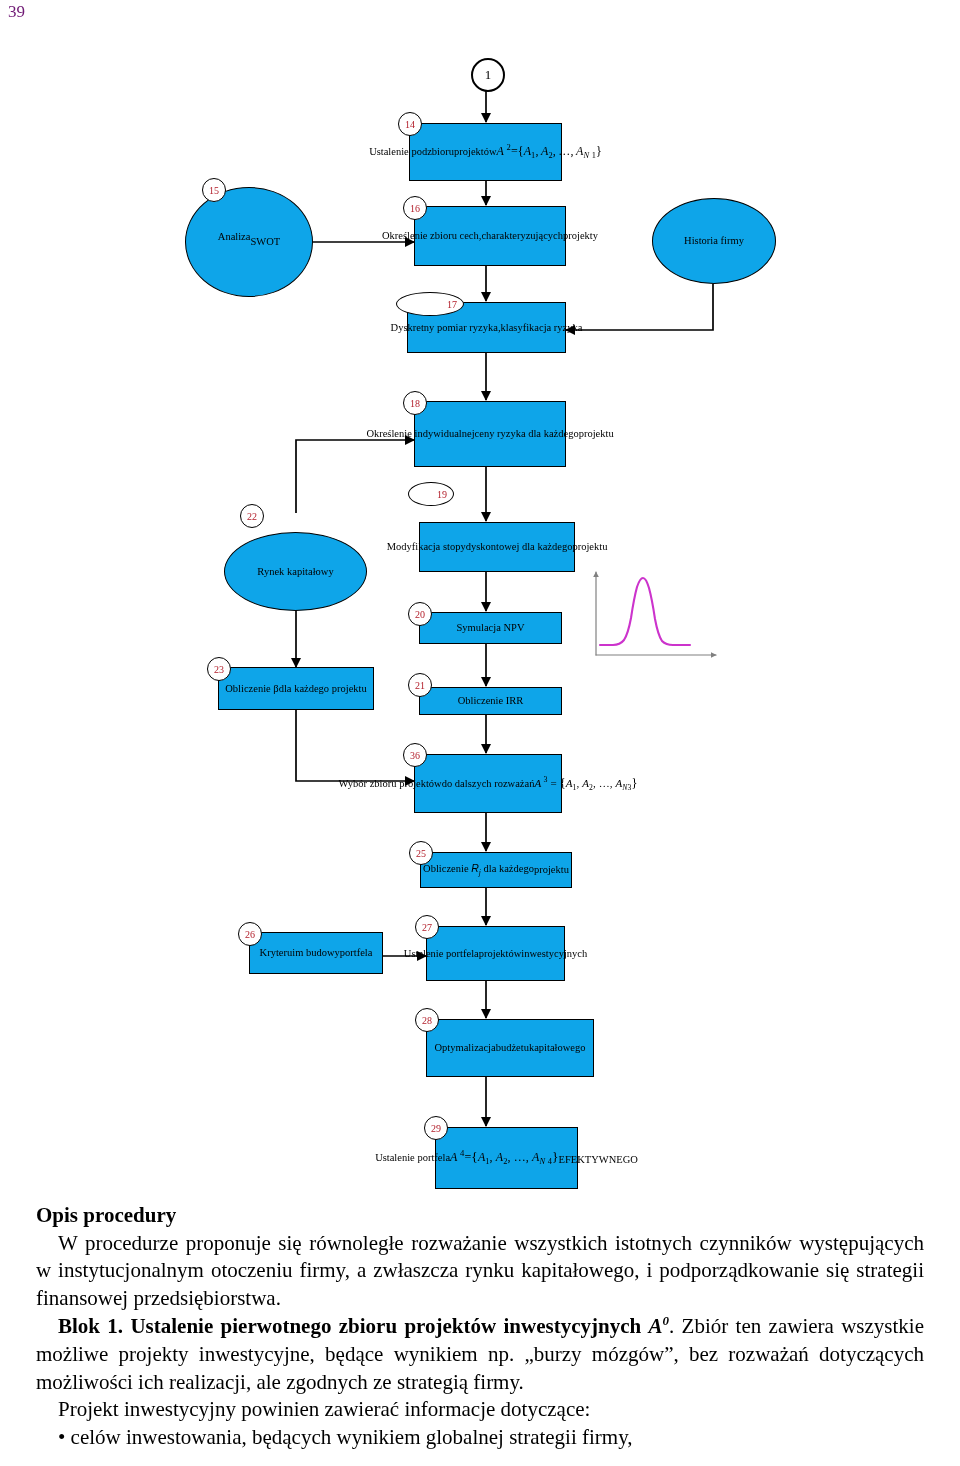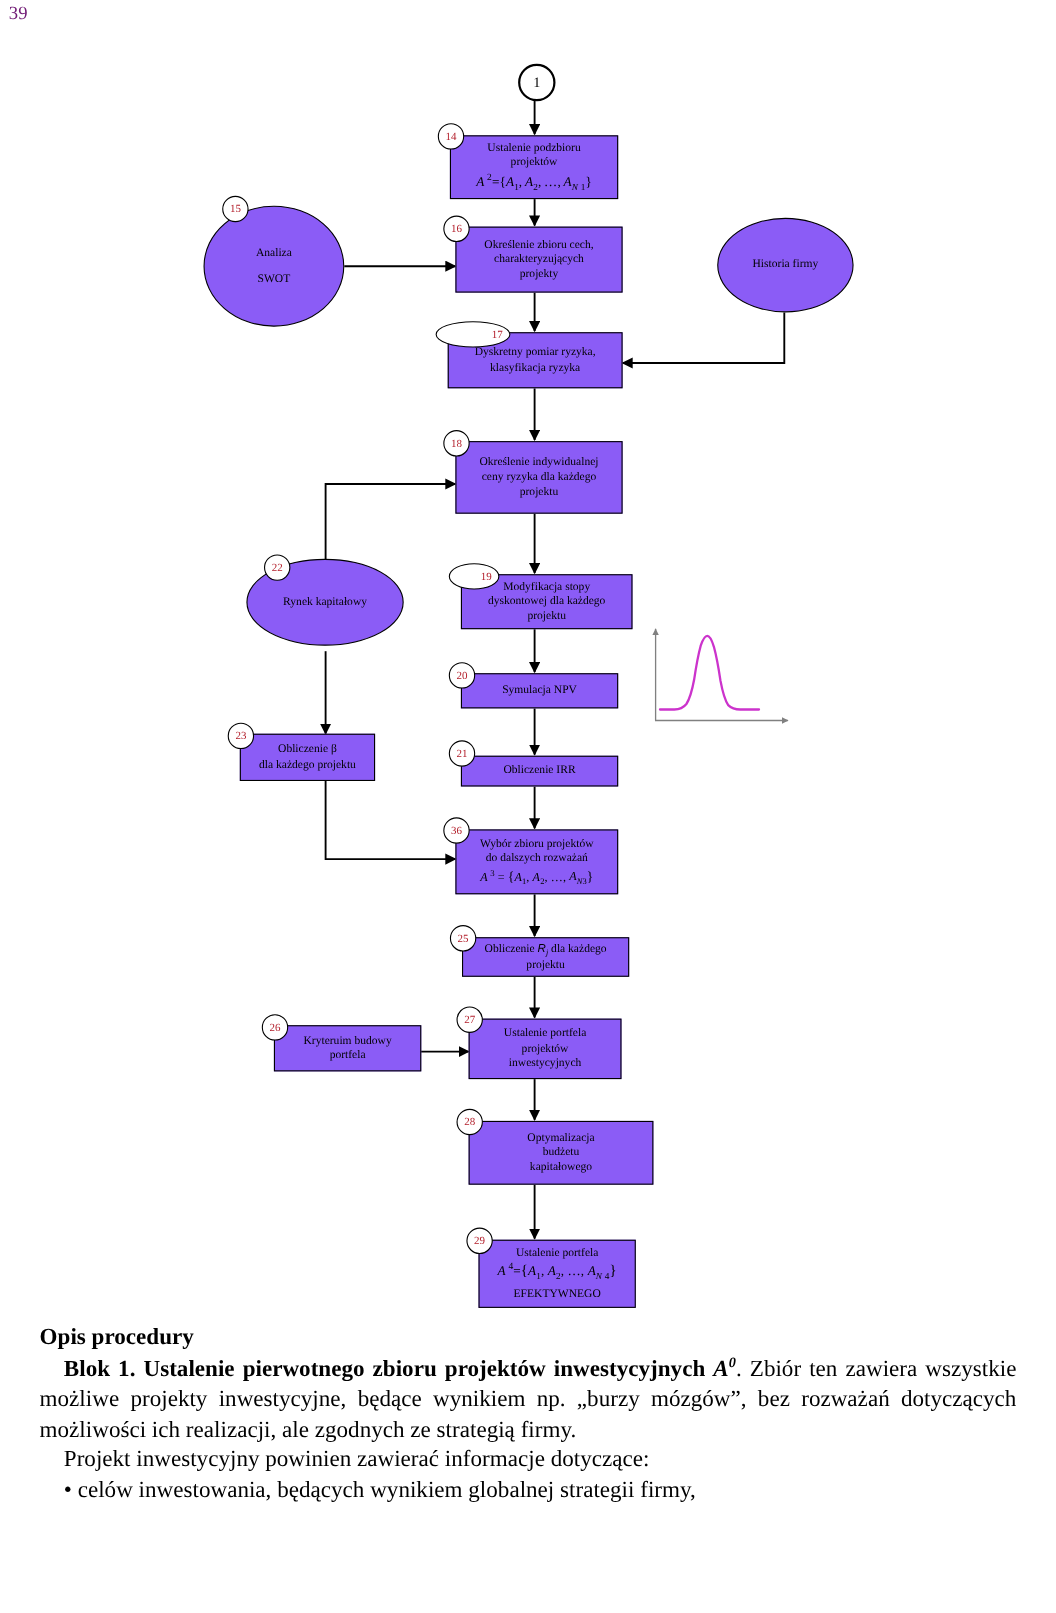--- a/index.html
+++ b/index.html
@@ -39,29 +39,29 @@
     left: 0; top: 0;
     width: 960px;
     height: 1210px;
   }
 
   
   .node {
     position: absolute;
     box-sizing: border-box;
     display: flex;
-    flex-direction: column;
+    flex-direction: row;
     align-items: center;
     justify-content: center;
     text-align: center;
     font-family: "Liberation Serif", "DejaVu Serif", serif;
     font-size: 10.5px;
     line-height: 1.28;
     color: #000;
-    background: #8b5cf6;
+    background: #0ea5e9;
   }
   .node.rect {
     border: 1.6px solid #000;
   }
   .node.ellipse {
     border: 1.3px solid #000;
     border-radius: 50%;
   }
   .node .ln { display: block; white-space: nowrap; }
 
@@ -221,38 +221,38 @@
   </div>
 
   <div class="badge" style="left:403px; top:391px;">18</div>
   <div class="node rect" style="left:414px; top:401px; width:152px; height:66px;">
     <span class="ln">Określenie indywidualnej</span>
     <span class="ln">ceny ryzyka dla każdego</span>
     <span class="ln">projektu</span>
   </div>
 
   <div class="badge" style="left:240px; top:504px;">22</div>
-  <div class="node ellipse" style="left:224px; top:508px; width:143px; height:79px;justify-content:center;">
+  <div class="node ellipse" style="left:224px; top:532px; width:143px; height:79px;justify-content:center;">
     <span class="ln">Rynek kapitałowy</span>
   </div>
 
-  <div class="badge" style="left:408px; top:512px;padding-left:22px;">19</div>
+  <div class="badge" style="left:408px; top:482px;padding-left:22px;">19</div>
   <div class="node rect" style="left:419px; top:522px; width:156px; height:50px;">
     <span class="ln">Modyfikacja stopy</span>
     <span class="ln">dyskontowej dla każdego</span>
     <span class="ln">projektu</span>
   </div>
 
   <div class="badge" style="left:408px; top:602px;">20</div>
   <div class="node rect" style="left:419px; top:612px; width:143px; height:32px;">
     <span class="ln">Symulacja NPV</span>
   </div>
 
   <div class="badge" style="left:207px; top:657px;">23</div>
-  <div class="node rect" style="left:218px; top:667px; width:123px; height:43px;">
+  <div class="node rect" style="left:218px; top:667px; width:156px; height:43px;">
     <span class="ln"><span>Obliczenie  β</span></span>
     <span class="ln">dla  każdego projektu</span>
   </div>
 
   <div class="badge" style="left:408px; top:673px;">21</div>
   <div class="node rect" style="left:419px; top:687px; width:143px; height:28px;">
     <span class="ln">Obliczenie IRR</span>
   </div>
 
   <div class="badge" style="left:403px; top:743px;">36</div>
@@ -292,16 +292,17 @@
   <div class="node rect" style="left:435px; top:1127px; width:143px; height:62px;">
     <span class="ln">Ustalenie portfela</span>
     <span class="formula" style="font-size:12px;"><i>A</i> <sup>4</sup>=<span class="brace">{</span><i>A</i><sub>1</sub>, <i>A</i><sub>2</sub>, …, <i>A<sub>N</sub></i> <sub>4</sub><span class="brace">}</span></span>
     <span class="ln" style="margin-top:3px;">EFEKTYWNEGO</span>
   </div>
 
 </div>
 
 <div id="bodytext">
   <p class="h">Opis procedury</p>
+  <p class="ind just">W procedurze proponuje się równoległe rozważanie wszystkich istotnych czynników występujących w instytucjonalnym otoczeniu firmy, a zwłaszcza rynku kapitałowego, i podporządkowanie się strategii finansowej przedsiębiorstwa.</p>
   <p class="ind just"><span class="h">Blok 1. Ustalenie pierwotnego zbioru projektów inwestycyjnych</span> <i class="h"><span>A</span><sup>0</sup></i><span>. Zbiór ten zawiera wszystkie możliwe projekty inwestycyjne, będące wynikiem np. „burzy mózgów”, bez rozważań dotyczących możliwości ich realizacji, ale zgodnych ze strategią firmy.</span></p>
   <p class="ind">Projekt inwestycyjny powinien zawierać informacje dotyczące:</p>
   <p class="ind">• celów inwestowania, będących wynikiem globalnej strategii firmy,</p>
 </div>
 
 </body></html>

